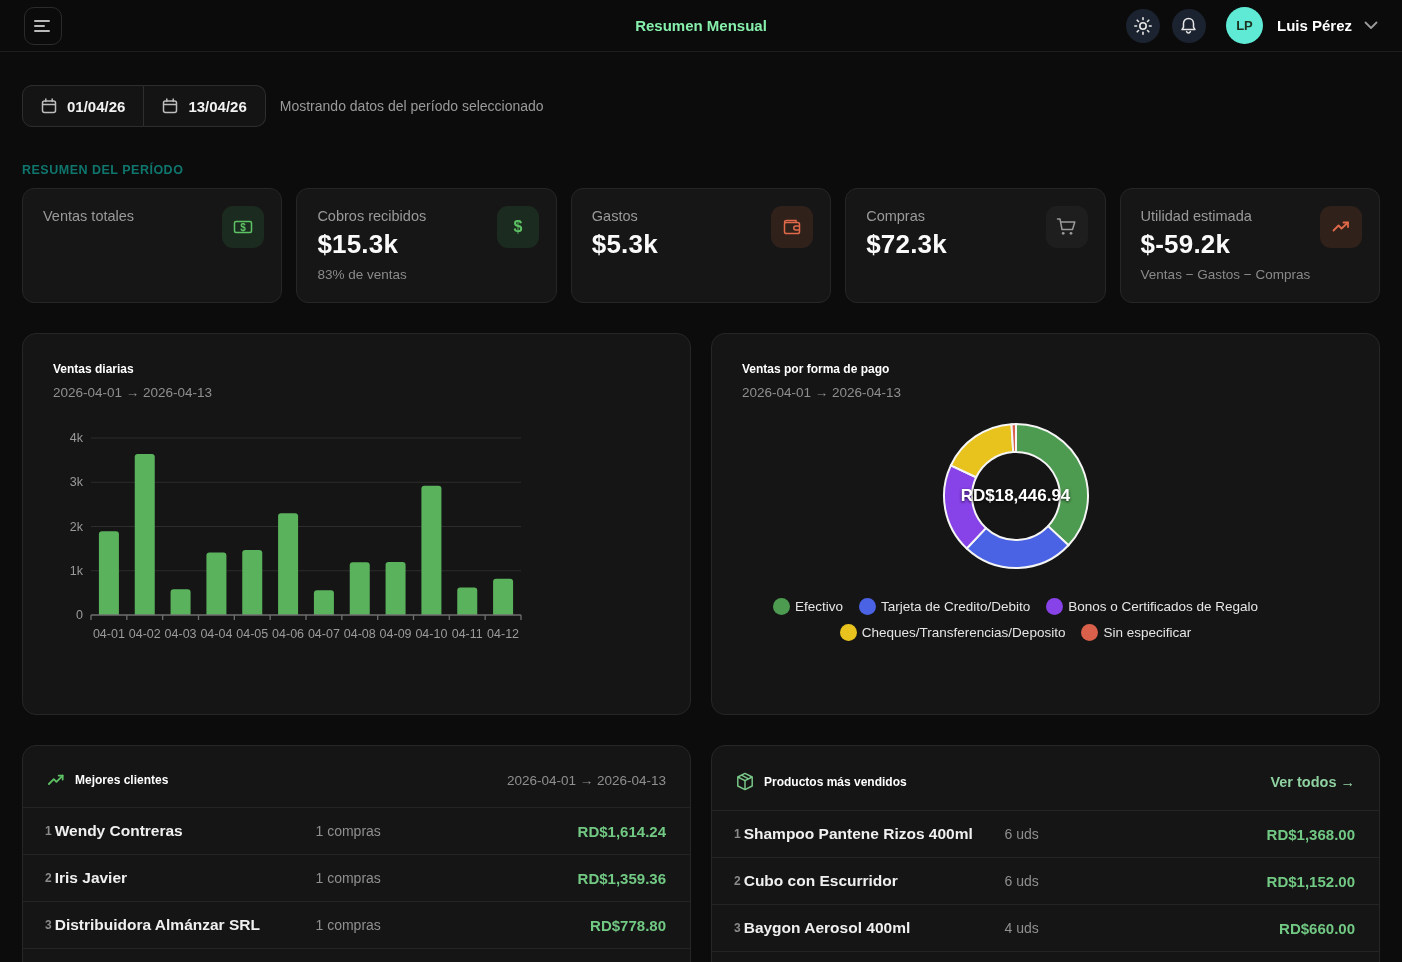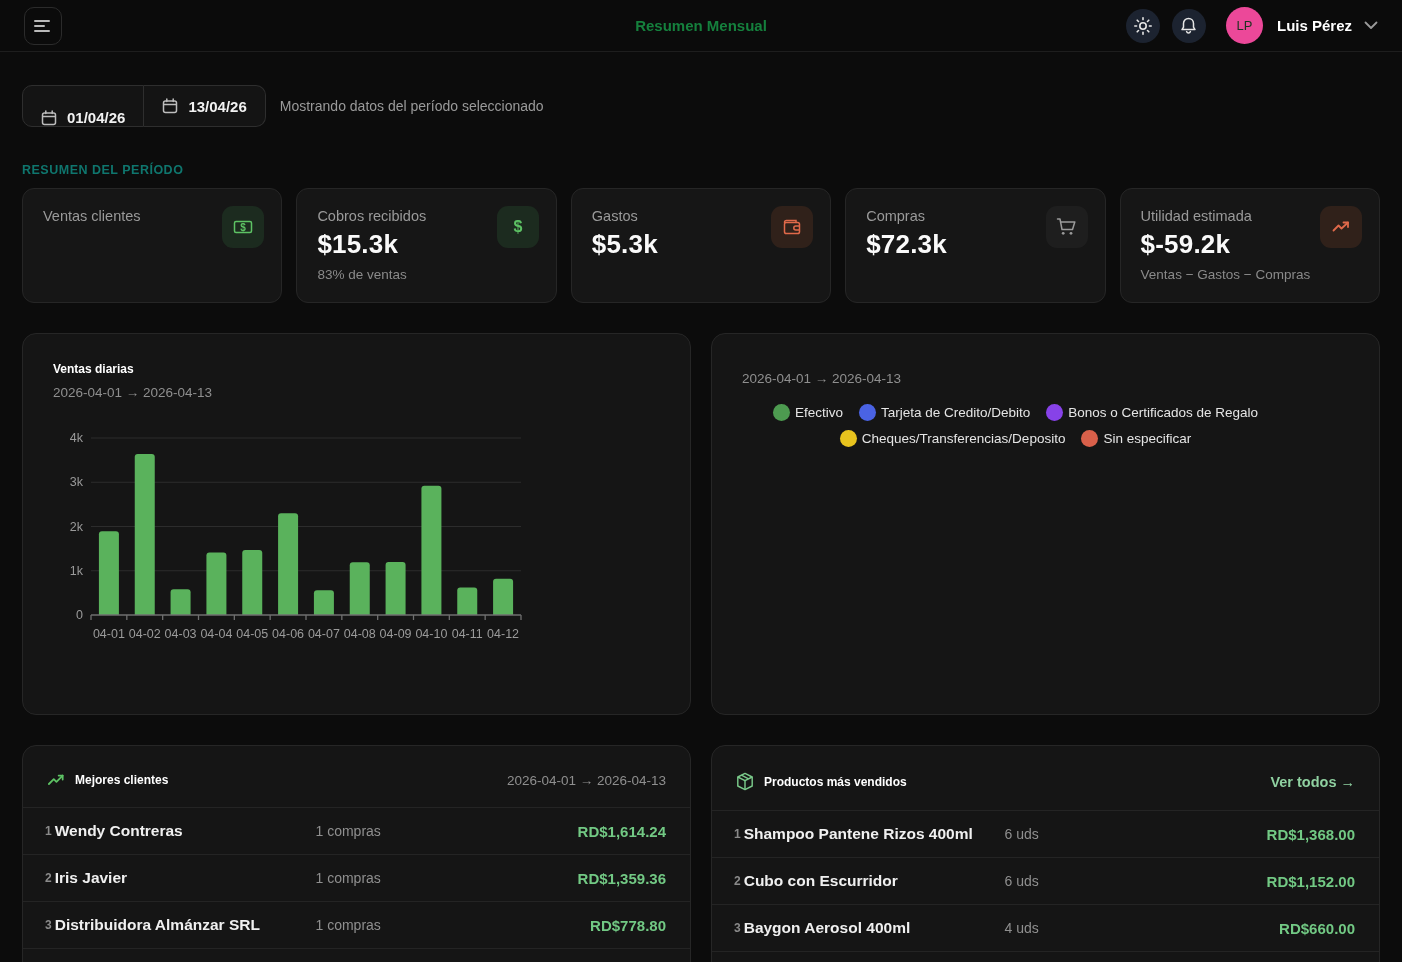--- a/index.html
+++ b/index.html
@@ -13,43 +13,43 @@
   .topbar {
     height:52px; background:#0b0b0b; border-bottom:1px solid #1e1e1e;
     display:flex; align-items:center; padding:0 24px; position:relative;
   }
   .menu-btn {
     width:38px; height:38px; border:1px solid #2b2b2b; border-radius:10px;
     background:transparent; display:flex; align-items:center; justify-content:center; cursor:pointer;
   }
   .topbar-title {
     position:absolute; left:50%; transform:translateX(-50%);
-    font-size:15px; font-weight:700; color:#15803d;
+    font-size:15px; font-weight:700; color:#86efac;
   }
   .topbar-right { margin-left:auto; display:flex; align-items:center; gap:12px; }
   .icon-circle {
     width:34px; height:34px; border-radius:50%; background:#1c2330;
     display:flex; align-items:center; justify-content:center; cursor:pointer;
   }
   .avatar {
-    width:37px; height:37px; border-radius:50%; background:#ec4899;
-    color:#1d3320; font-size:13px; font-weight:400;
+    width:37px; height:37px; border-radius:50%; background:#5eead4;
+    color:#1d3320; font-size:13px; font-weight:700;
     display:flex; align-items:center; justify-content:center; margin-left:8px;
   }
   .user-name { font-size:15px; font-weight:600; color:#fff; margin-left:2px; }
   
   .main { padding:33px 22px 0; }
   .filter-row { display:flex; align-items:center; margin-bottom:36px; }
   .date-group { display:flex; }
   .date-btn {
     display:flex; align-items:center; gap:10px; height:42px; padding:0 18px;
     background:#141414; border:1px solid #2e2e2e; color:#f2f2f2;
     font-size:15px; font-weight:700; cursor:pointer;
   }
-  .date-btn.from { border-radius:10px 0 0 10px;align-items:flex-end; }
+  .date-btn.from { border-radius:10px 0 0 10px; }
   .date-btn.to   { border-radius:0 10px 10px 0; border-left:none; }
   .filter-caption { margin-left:14px; color:#9a9a9a; font-size:14px; }
   .section-label {
     color:#0f766e; font-size:12.5px; font-weight:700; letter-spacing:.5px; margin-bottom:11px;
   }
   
   .cards { display:grid; grid-template-columns:repeat(5,1fr); gap:14px; margin-bottom:30px; }
   .card {
     background:#161616; border:1px solid #262626; border-radius:12px;
     height:115px; padding:19px 20px; position:relative;
@@ -163,21 +163,21 @@
         <span>13/04/26</span>
       </button>
     </div>
     <span class="filter-caption">Mostrando datos del período seleccionado</span>
   </div>
 
   <div class="section-label">RESUMEN DEL PERÍODO</div>
 
   <div class="cards">
     <div class="card">
-      <div class="card-label">Ventas clientes</div>
+      <div class="card-label">Ventas totales</div>
       <div class="card-icon" style="background:#1c2b1f;">
         <svg width="20" height="20" viewBox="0 0 20 20">
           <rect x="1.5" y="4.5" width="17" height="11" rx="1.5" fill="none" stroke="#5dc264" stroke-width="1.5"></rect>
           <text x="10" y="13.6" font-size="10" font-weight="bold" fill="#5dc264" text-anchor="middle" font-family="'Liberation Sans',sans-serif">$</text>
         </svg>
       </div>
     </div>
     <div class="card">
       <div class="card-label">Cobros recibidos</div>
       <div class="card-value">$15.3k</div>
@@ -275,22 +275,33 @@
             <text x="306.75" y="214" fill="#9a9a9a" font-size="12.5" text-anchor="middle" font-family="'Liberation Sans',sans-serif">04-08</text>
             <text x="342.58333333333337" y="214" fill="#9a9a9a" font-size="12.5" text-anchor="middle" font-family="'Liberation Sans',sans-serif">04-09</text>
             <text x="378.4166666666667" y="214" fill="#9a9a9a" font-size="12.5" text-anchor="middle" font-family="'Liberation Sans',sans-serif">04-10</text>
             <text x="414.25" y="214" fill="#9a9a9a" font-size="12.5" text-anchor="middle" font-family="'Liberation Sans',sans-serif">04-11</text>
             <text x="450.08333333333337" y="214" fill="#9a9a9a" font-size="12.5" text-anchor="middle" font-family="'Liberation Sans',sans-serif">04-12</text>
           </svg>
       </div>
     </section>
 
     <section class="panel chart-panel">
+      <div class="panel-title">Ventas por forma de pago</div>
       <div class="panel-subtitle">2026-04-01 → 2026-04-13</div>
       <div class="donut-block">
+        <div class="donut-wrap">
+          <svg id="donut-chart" width="168" height="168" viewBox="0 0 168 168">
+              <path d="M 84 12 A 72 72 0 0 1 136.48574117434163 133.28739162686557 L 116.07461960654211 114.12007266086229 A 44 44 0 0 0 84 40 Z" fill="#4d9b50" stroke="#f5f5f5" stroke-width="2" stroke-linejoin="round"></path>
+              <path d="M 136.48574117434163 133.28739162686557 A 72 72 0 0 1 34.71260837313444 136.48574117434165 L 53.87992733913771 116.07461960654211 A 44 44 0 0 0 116.07461960654211 114.12007266086229 Z" fill="#4a63e4" stroke="#f5f5f5" stroke-width="2" stroke-linejoin="round"></path>
+              <path d="M 34.71260837313444 136.48574117434165 A 72 72 0 0 1 18.852452222446587 53.343891007314795 L 44.18760969149513 65.26571117113681 A 44 44 0 0 0 53.87992733913771 116.07461960654211 Z" fill="#8742e8" stroke="#f5f5f5" stroke-width="2" stroke-linejoin="round"></path>
+              <path d="M 18.852452222446587 53.343891007314795 A 72 72 0 0 1 79.47908259388939 12.142075553164446 L 81.23721714071019 40.08682394915605 A 44 44 0 0 0 44.18760969149513 65.26571117113681 Z" fill="#e8c31e" stroke="#f5f5f5" stroke-width="2" stroke-linejoin="round"></path>
+              <path d="M 79.47908259388939 12.142075553164446 A 72 72 0 0 1 83.99999999999999 12 L 83.99999999999999 40 A 44 44 0 0 0 81.23721714071019 40.08682394915605 Z" fill="#d9604a" stroke="#f5f5f5" stroke-width="2" stroke-linejoin="round"></path>
+            </svg>
+          <div class="donut-center">RD$18,446.94</div>
+        </div>
         <div class="donut-legend" id="donut-legend">
             <span class="legend-item">
               <span class="legend-dot" style="background: rgb(77, 155, 80);"></span>
               <span>Efectivo</span>
             </span>
             <span class="legend-item">
               <span class="legend-dot" style="background: rgb(74, 99, 228);"></span>
               <span>Tarjeta de Credito/Debito</span>
             </span>
             <span class="legend-item">

